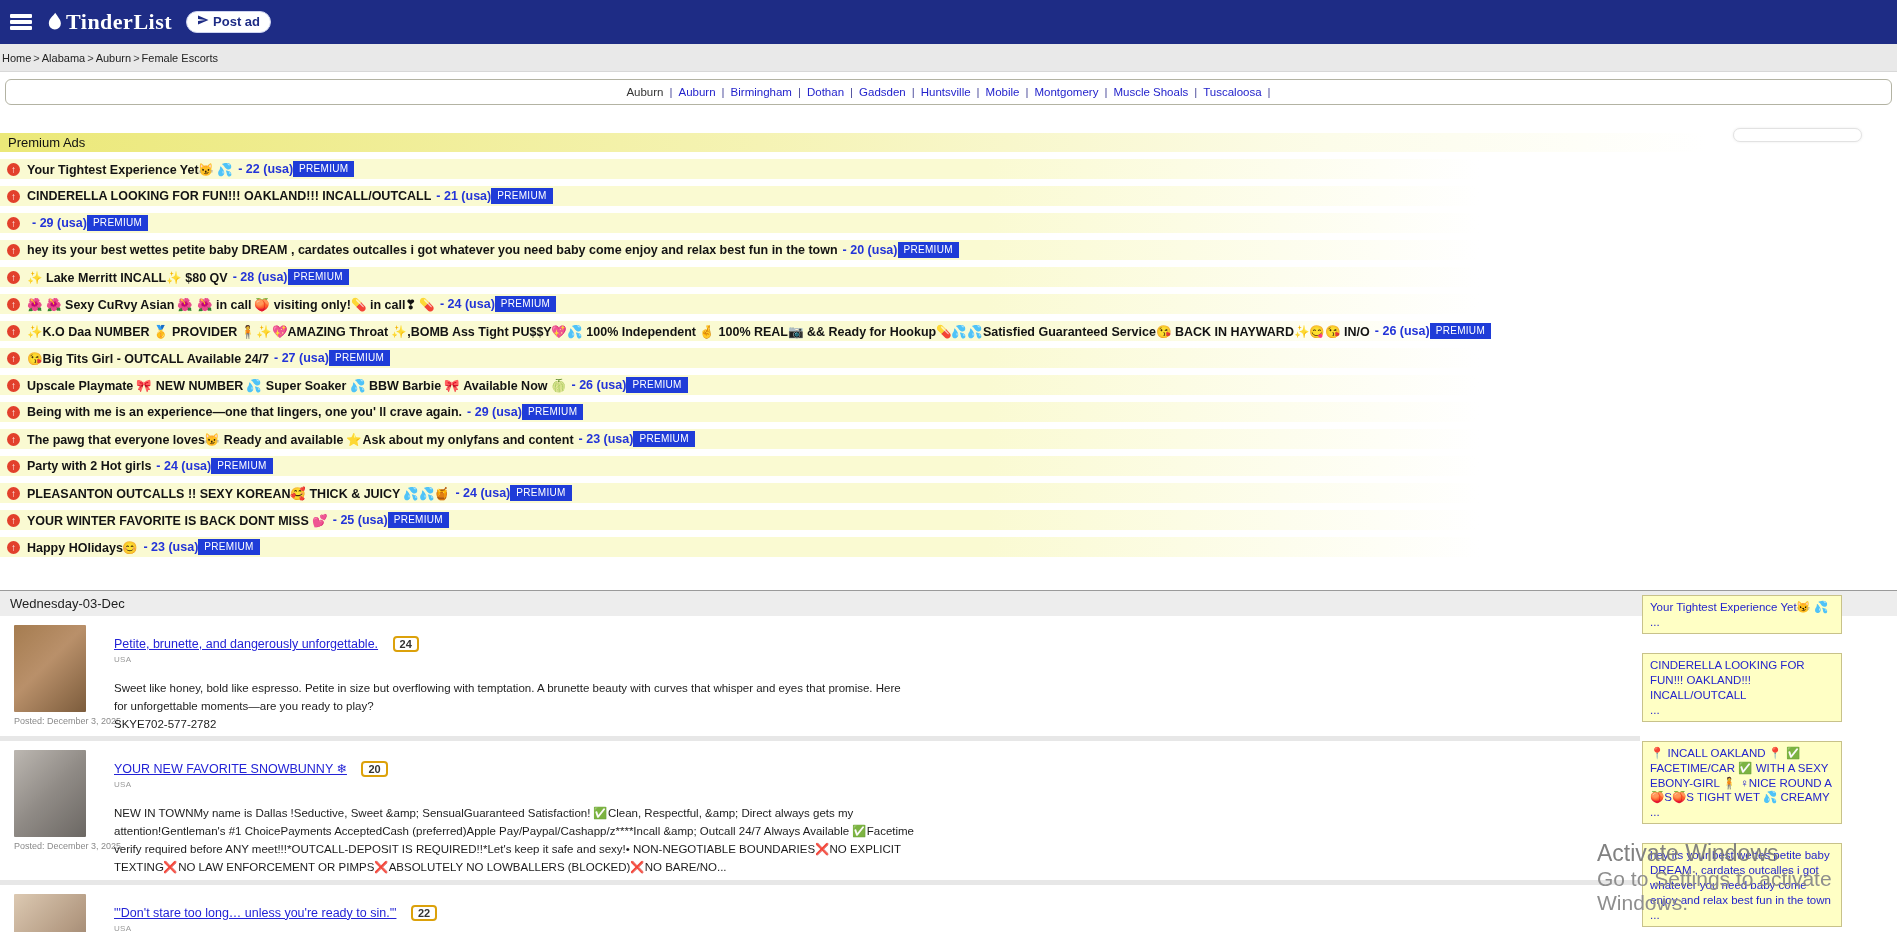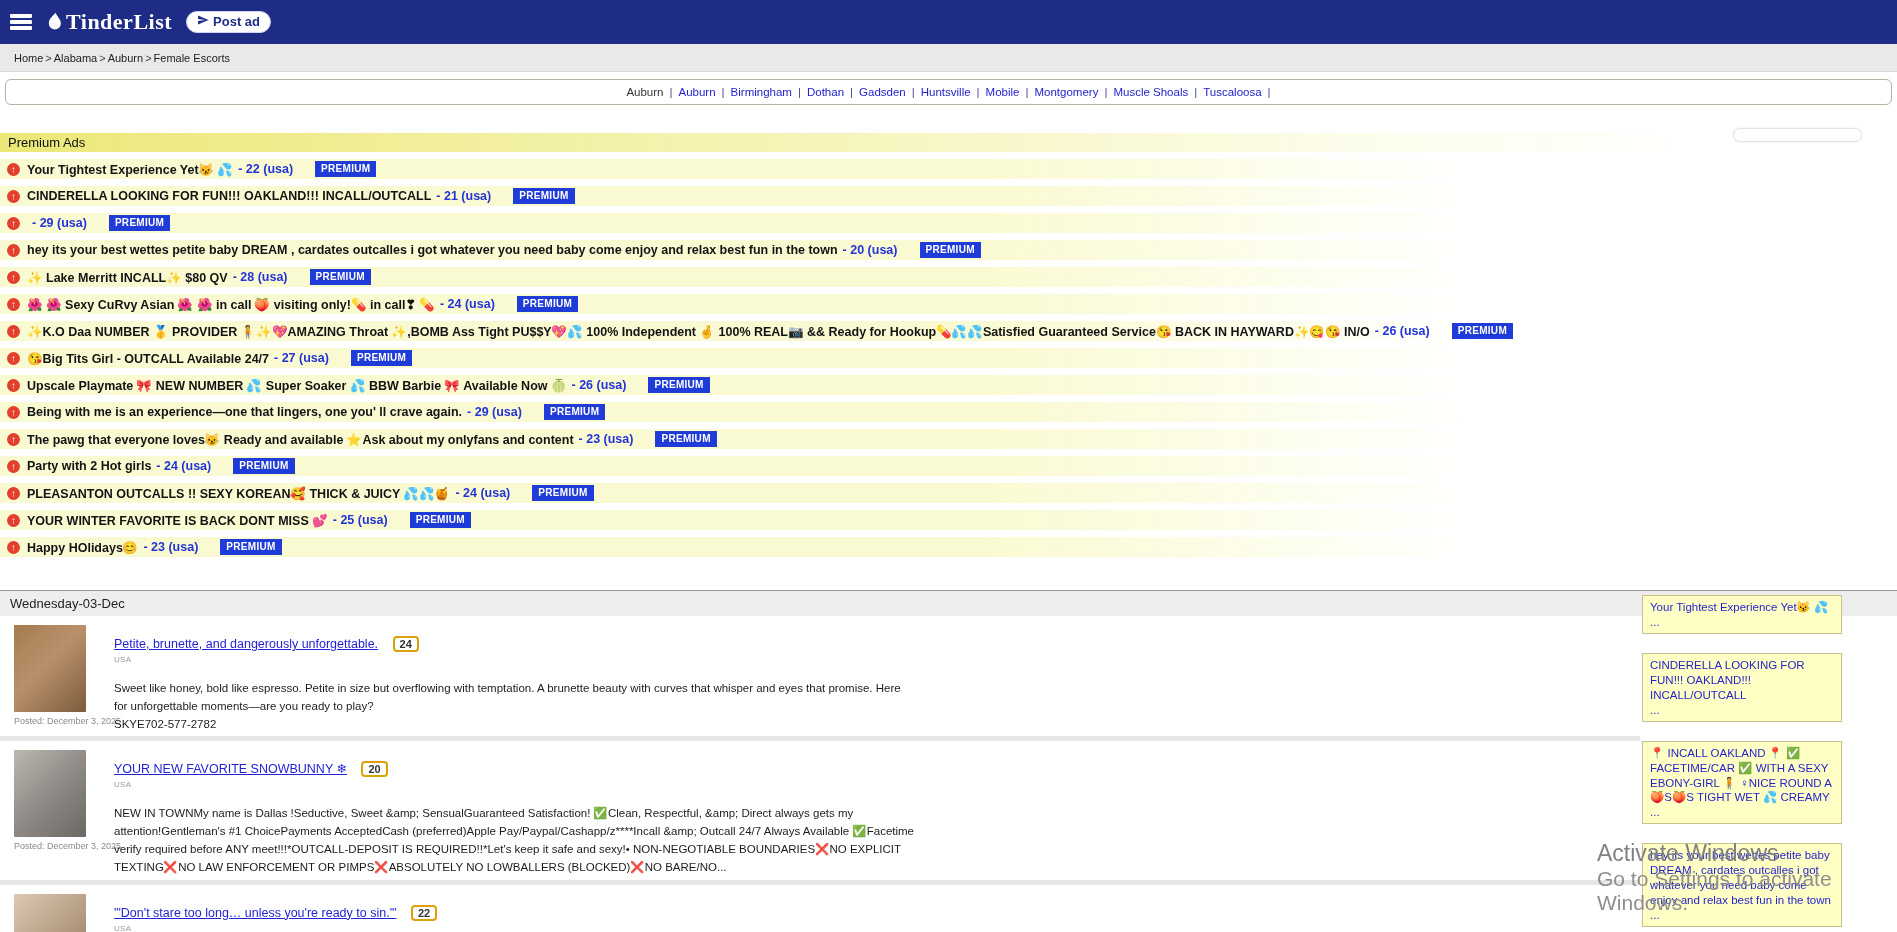--- a/index.html
+++ b/index.html
@@ -9,40 +9,40 @@
   }
   
   .topbar{height:44px;background:#1e2c85;display:flex;align-items:center;padding:0 10px;gap:14px;}
   .hamburger{width:22px;height:16px;display:flex;flex-direction:column;justify-content:space-between;cursor:pointer;}
   .hamburger span{display:block;height:4px;background:#fff;border-radius:1px;}
   .brand{display:flex;align-items:center;gap:3px;color:#fff;font-family:"Liberation Serif",serif;font-size:22px;font-weight:600;letter-spacing:0.5px;}
   .brand svg{display:block;}
   .postad{display:inline-flex;align-items:center;gap:4px;background:#fff;color:#1e2c85;border:1px solid #cdd3f0;
     border-radius:11px;padding:2px 10px 3px;font-size:13px;font-weight:bold;cursor:pointer;}
   
-  .bcband{height:27px;background:#e9e9e9;border-bottom:1px solid #d8d8d8;display:flex;align-items:center;padding-left:12px;font-size:11px;color:#222;}
+  .bcband{height:27px;background:#e9e9e9;border-bottom:1px solid #d8d8d8;display:flex;align-items:center;padding-left:0;font-size:11px;color:#222;}
   .bcband .bc-item{margin:0 2px;cursor:pointer;}
   .bcband .bc-sep{color:#444;}
   
   .citybox{margin:7px 5px 0;height:24px;border:1px solid #b3b3a3;border-radius:6px;background:#fff;
     display:flex;align-items:center;justify-content:center;font-size:11.5px;}
   .citybox .cur{color:#333;margin:0 3px;}
   .citybox a{color:#2323cc;text-decoration:none;margin:0 3px;cursor:pointer;}
   .citybox .csep{color:#4a4a9a;margin:0 3px;}
   
   .premhead{margin-top:28px;height:19px;line-height:19px;padding-left:8px;font-size:13px;font-weight:normal;color:#111;
     background:linear-gradient(to right,#ebe878 0%,#f5f3b4 40%,#fcfce9 70%,#fff 90%);}
   .prow{height:20px;margin-top:7px;display:flex;align-items:center;padding-left:7px;white-space:nowrap;
     background:linear-gradient(to right,#fafad2 0%,#fafad2 52%,#fff 78%);}
   .upic{width:13px;height:13px;border-radius:50%;background:#e2402c;color:#fff;font-size:10px;line-height:13px;
     text-align:center;font-weight:bold;margin-right:7px;flex:0 0 13px;}
   .upic::before{content:"↑";}
   .ptitle{font-weight:bold;font-size:12.5px;color:#131313;cursor:pointer;}
   .pmeta{font-weight:bold;font-size:12.5px;color:#2334d8;margin-left:5px;}
-  .pbadge{margin-left:22px;background:#1f3cd8;color:#fff;font-size:10px;font-weight:bold;
+  .pbadge{margin-left:0;background:#1f3cd8;color:#fff;font-size:10px;font-weight:normal;
     padding:2.5px 6px 3px;border-radius:0;letter-spacing:0.3px;}
   .toppill{position:absolute;left:1733px;top:128px;width:127px;height:12px;background:#fff;
     border:1px solid #e2e2e2;border-radius:7px;box-shadow:0 0 3px rgba(0,0,0,0.08);}
   
   .dateband{margin-top:33px;height:25px;line-height:25px;background:#ededed;border-top:1px solid #9a9a9a;
     font-size:13px;color:#222;padding-left:10px;width:1887px;}
   .feed{width:1640px;}
   .listing{display:flex;padding:9px 0 3px 14px;}
   .thumbcol{width:100px;flex:0 0 100px;}
   .thumb{width:72px;height:87px;border-radius:1px;cursor:pointer;}

